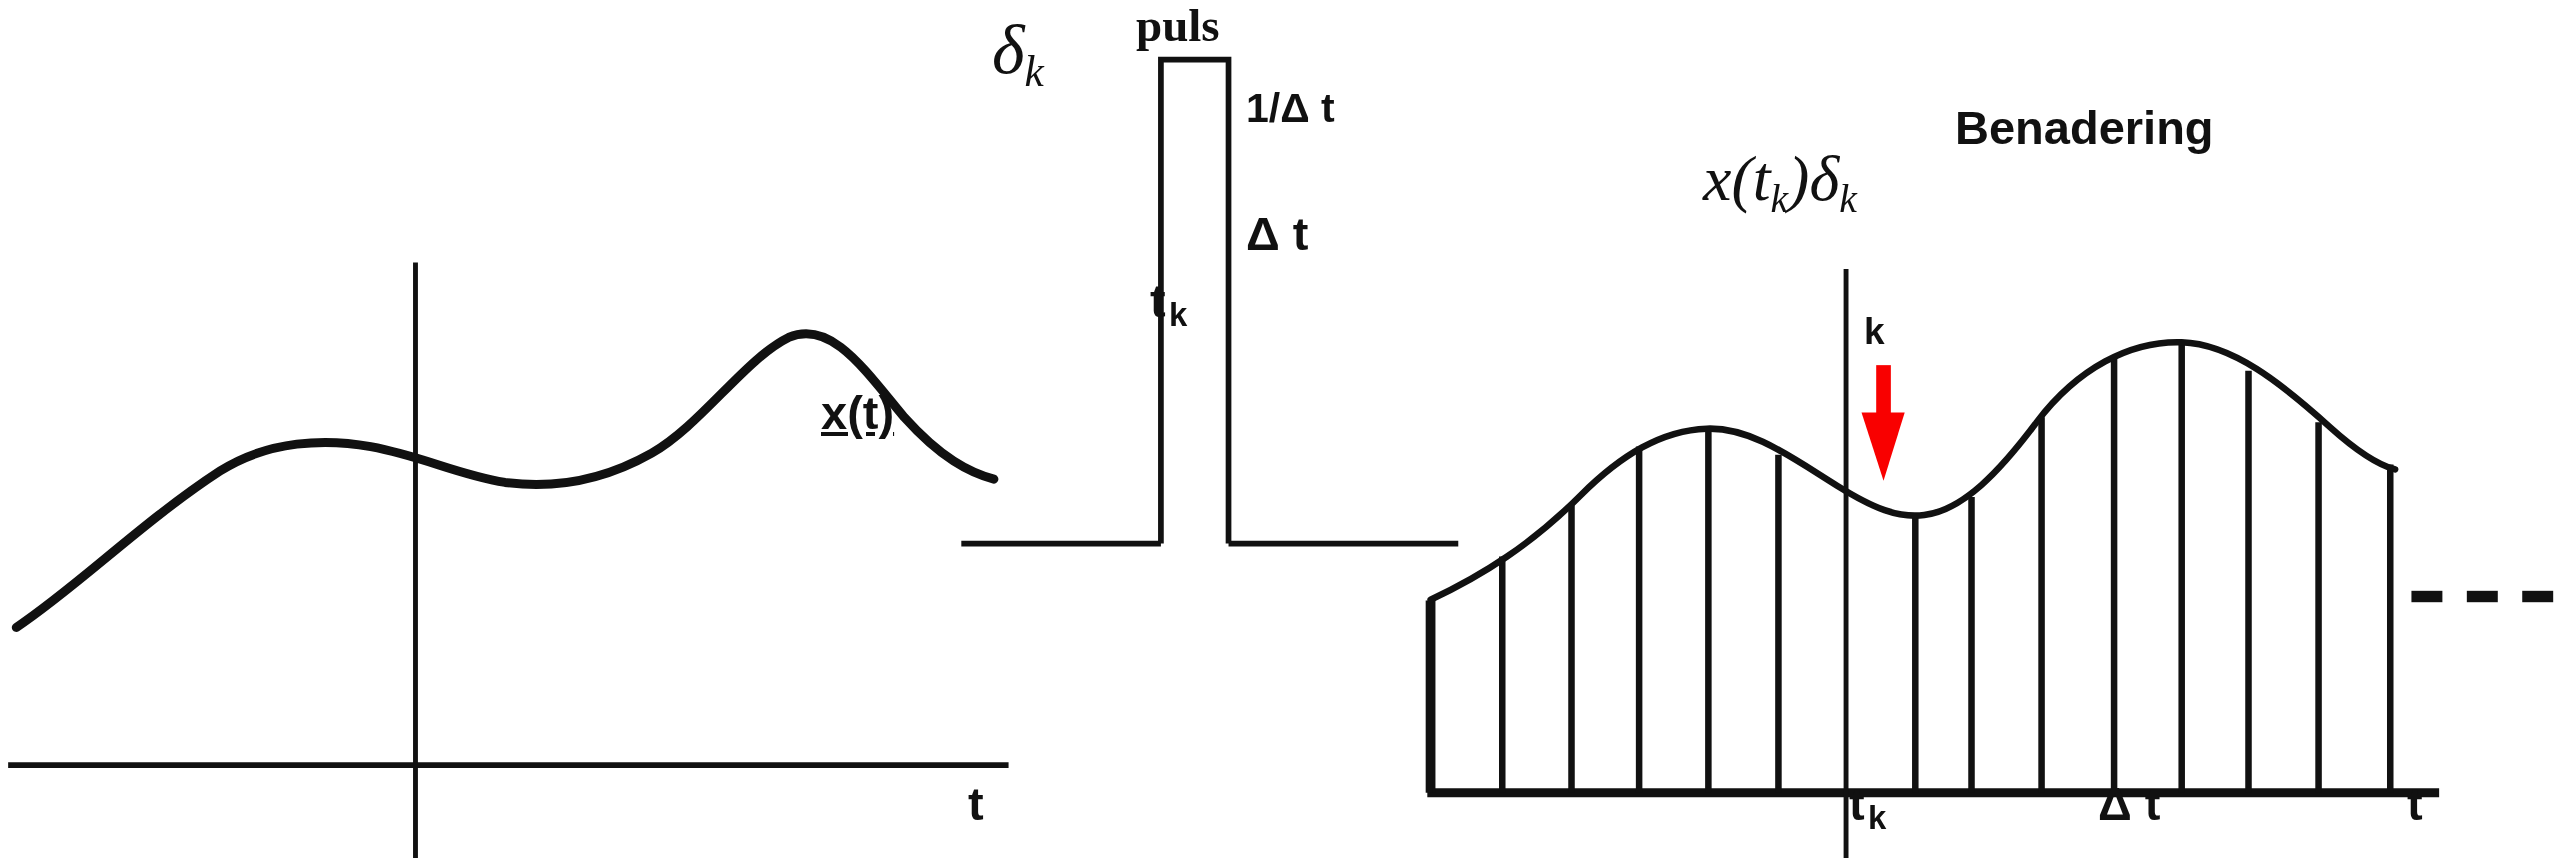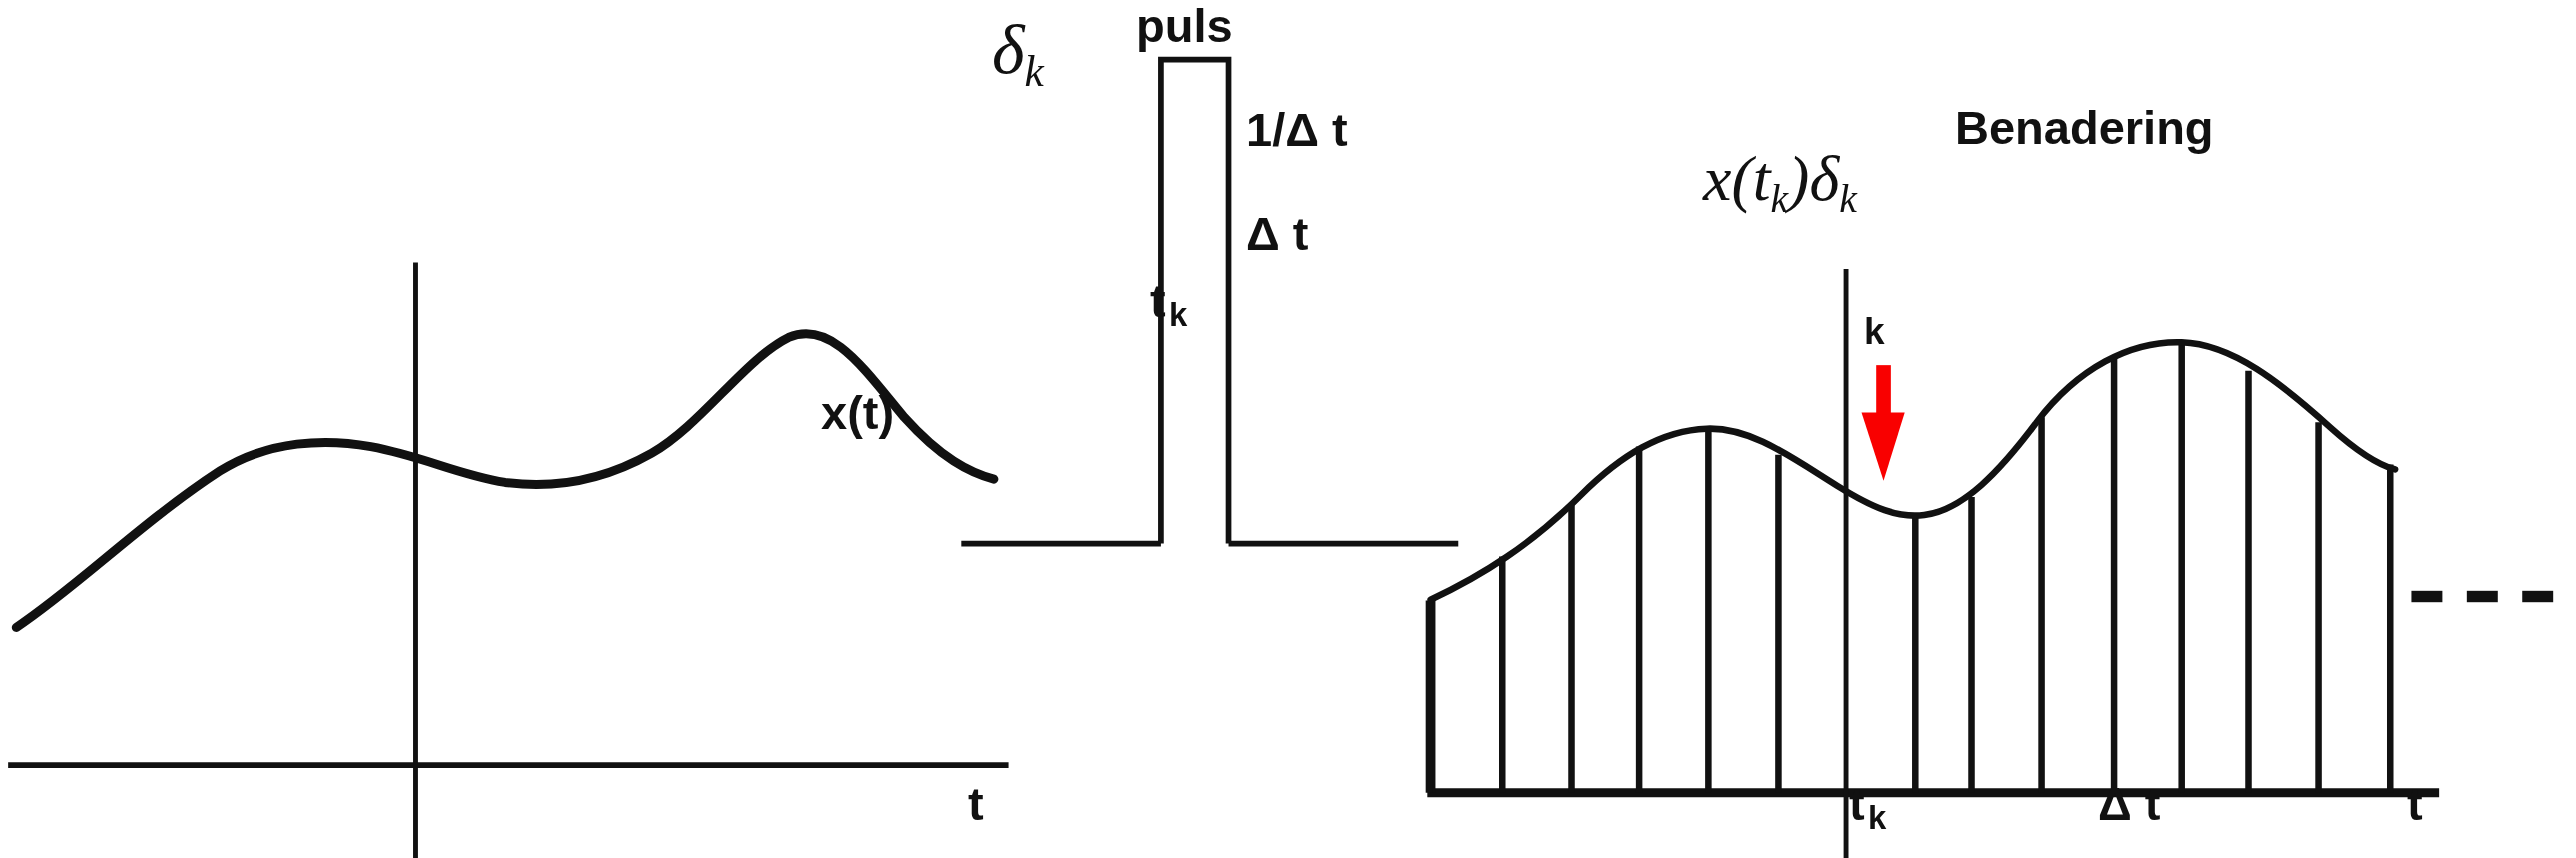--- a/index.html
+++ b/index.html
@@ -81,25 +81,25 @@
   .sub-up {
     font-size: 0.70em;
     font-weight: bold;
     font-style: normal;
     position: relative;
     top: 0.28em;
     padding-left: 0.10em;
   }
 
   
-  #label-xt        { left: 821px; top: 389px;  font-size: 47px; }
+  #label-xt        { left: 821px; top: 389px;  font-size: 47px; text-decoration: underline; }
   #label-t-left    { left: 968px; top: 780px;  font-size: 47px; }
   #label-delta-k   { left: 992px; top: 14.7px;   font-size: 70px; }
-  #label-puls      { left: 1136px; top: 1.6px;    font-size: 47px; }
-  #label-one-over  { left: 1246px; top: 88px;  font-size: 47px; margin-top: 18px; }
+  #label-puls      { left: 1136px; top: 1.6px;    font-size: 47px; font-family: Liberation Serif, serif; }
+  #label-one-over  { left: 1246px; top: 88px;  font-size: 41px; }
   #label-dt-mid    { left: 1246px; top: 210px;  font-size: 47px; }
   #label-tk-mid    { left: 1150px; top: 277px;  font-size: 47px; }
   #label-benader   { left: 1955px; top: 104px;  font-size: 47px; }
   #label-xtk-dk    { left: 1703px; top: 147px;  font-size: 64px; }
   #label-k-right   { left: 1864px; top: 313px;  font-size: 37px; }
   #label-tk-right  { left: 1849px; top: 780px;  font-size: 47px; }
   #label-dt-right  { left: 2098px; top: 780px;  font-size: 47px; }
   #label-t-right   { left: 2407px; top: 780px;  font-size: 47px; }
 </style>
 </head>

